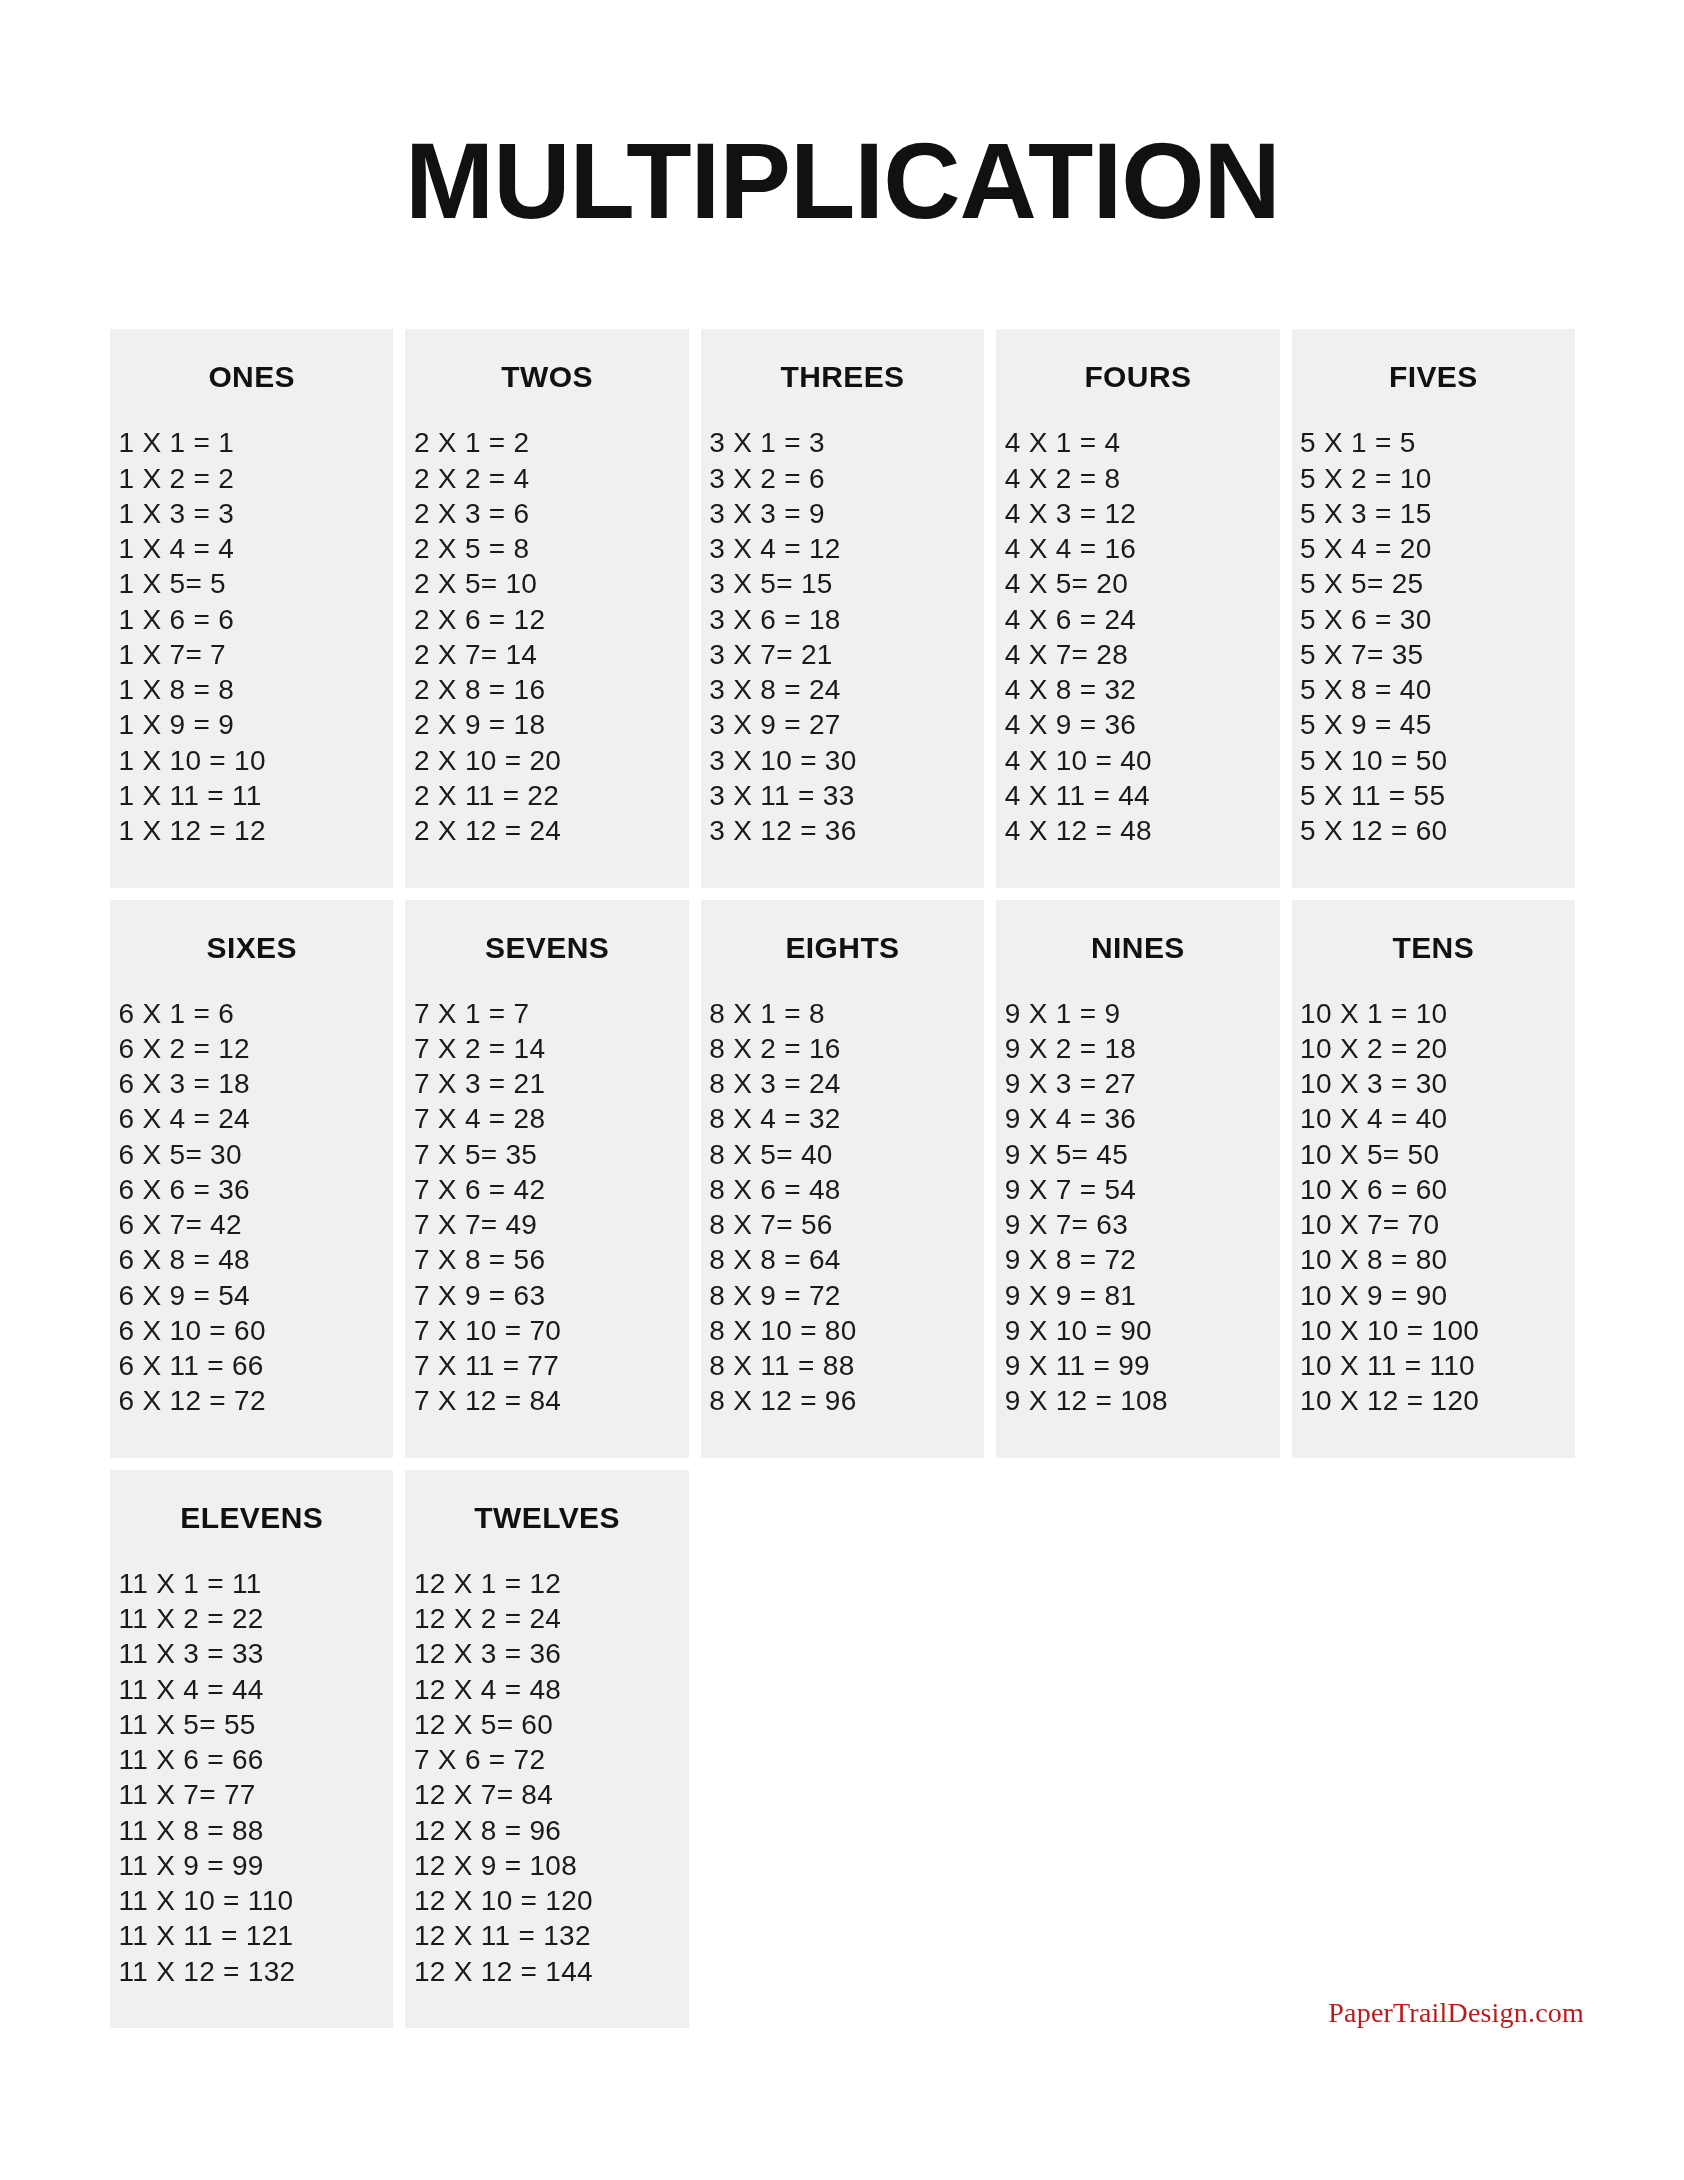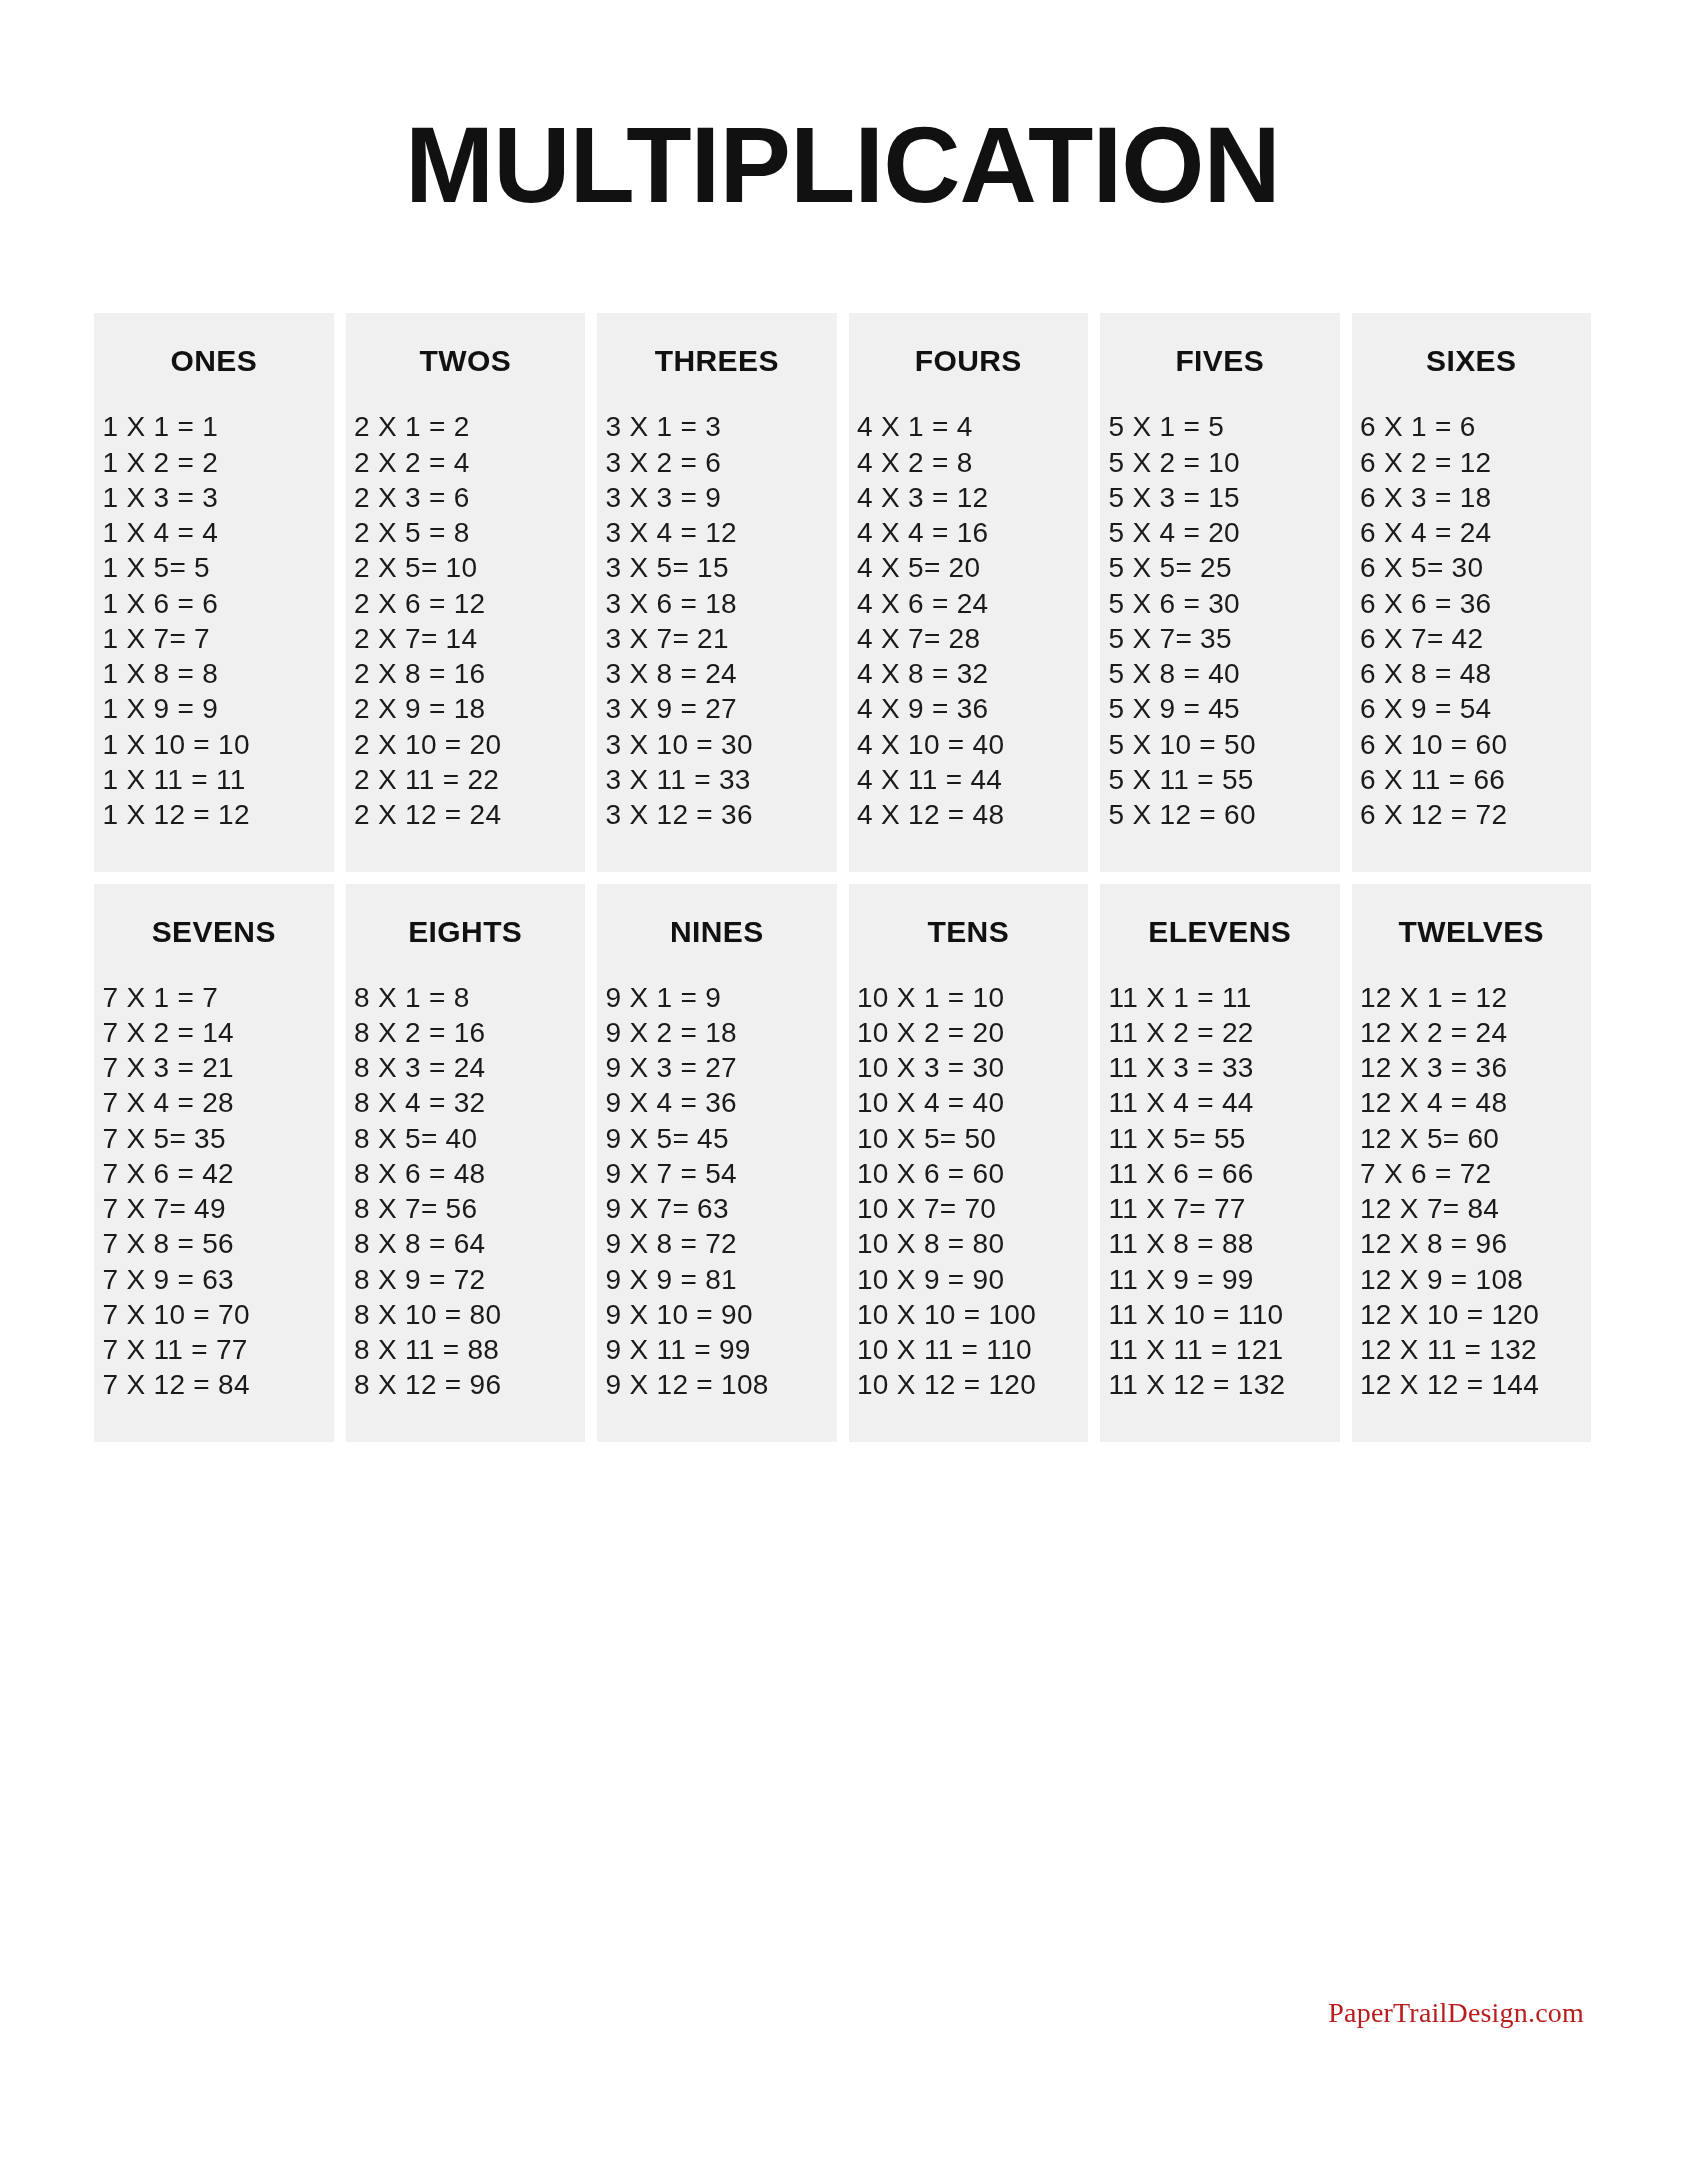--- a/index.html
+++ b/index.html
@@ -12,39 +12,39 @@
     width: 1685px;
     height: 2181px;
     font-family: "Liberation Sans", sans-serif;
     color: #1a1a1a;
     position: relative;
     overflow: hidden;
   }
   .page {
     width: 1685px;
     height: 2107px;
-    padding: 0;
+    padding: 16px;
     position: relative;
   }
   .page-title {
     text-align: center;
     font-family: "Liberation Sans", sans-serif;
     font-weight: 700;
     font-size: 107px;
     letter-spacing: -0.9px;
     color: #111111;
     margin: 0;
     padding-top: 109px;
     line-height: 1.05;
   }
   .grid {
     margin-top: 92px;
     padding: 0 94px;
     display: grid;
-    grid-template-columns: repeat(6, 1fr);
+    grid-template-columns: repeat(5, 1fr);
     column-gap: 15.3px;
     row-gap: 31px;
     gap: 12px;
   }
   .table-card {
     background: #f0f0f0;
     padding: 31px 8.5px 39px 8.5px;
     display: flex;
     flex-direction: column;
     align-items: center;

